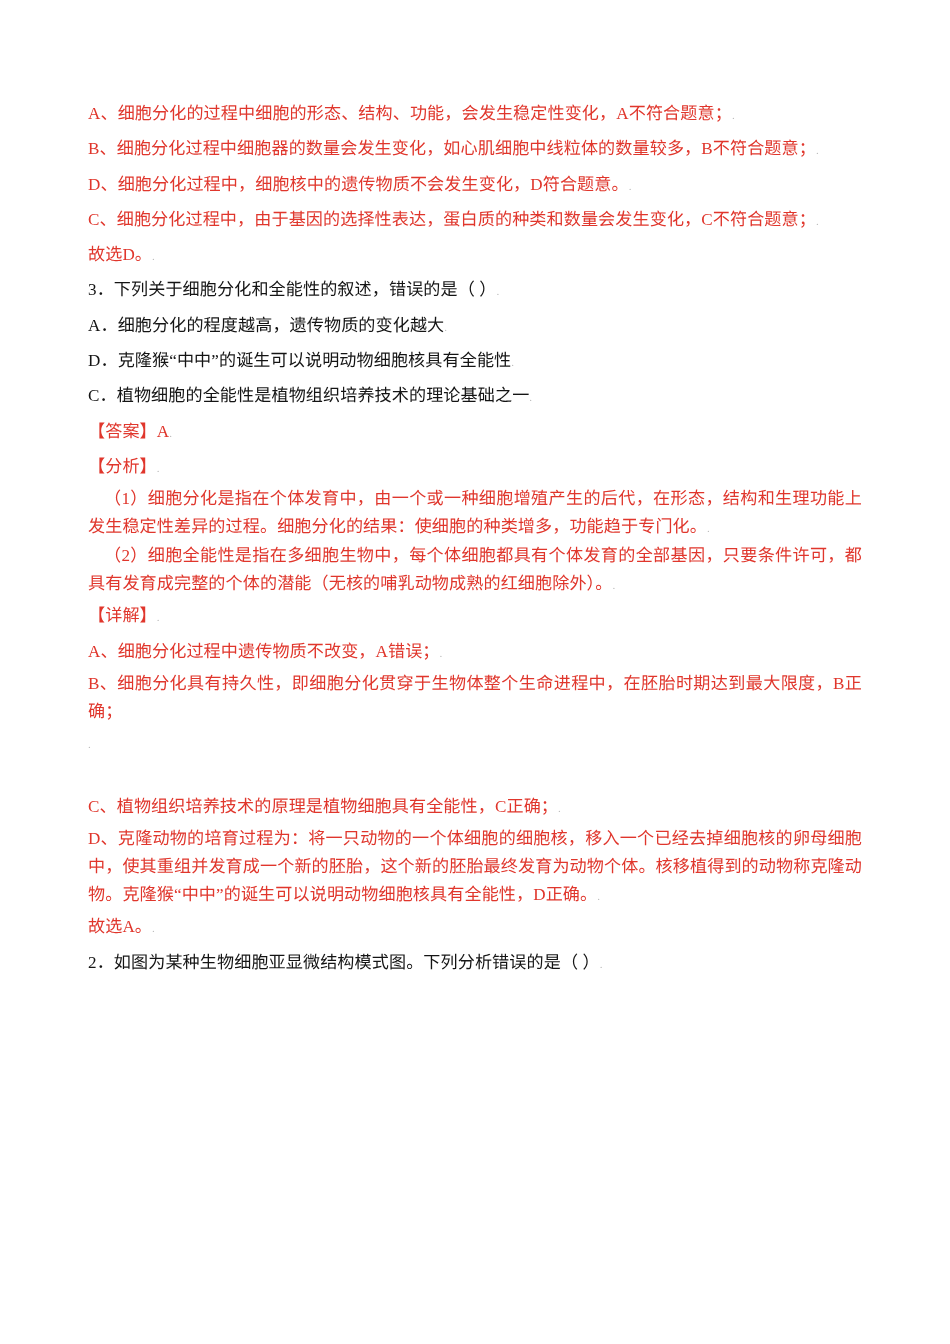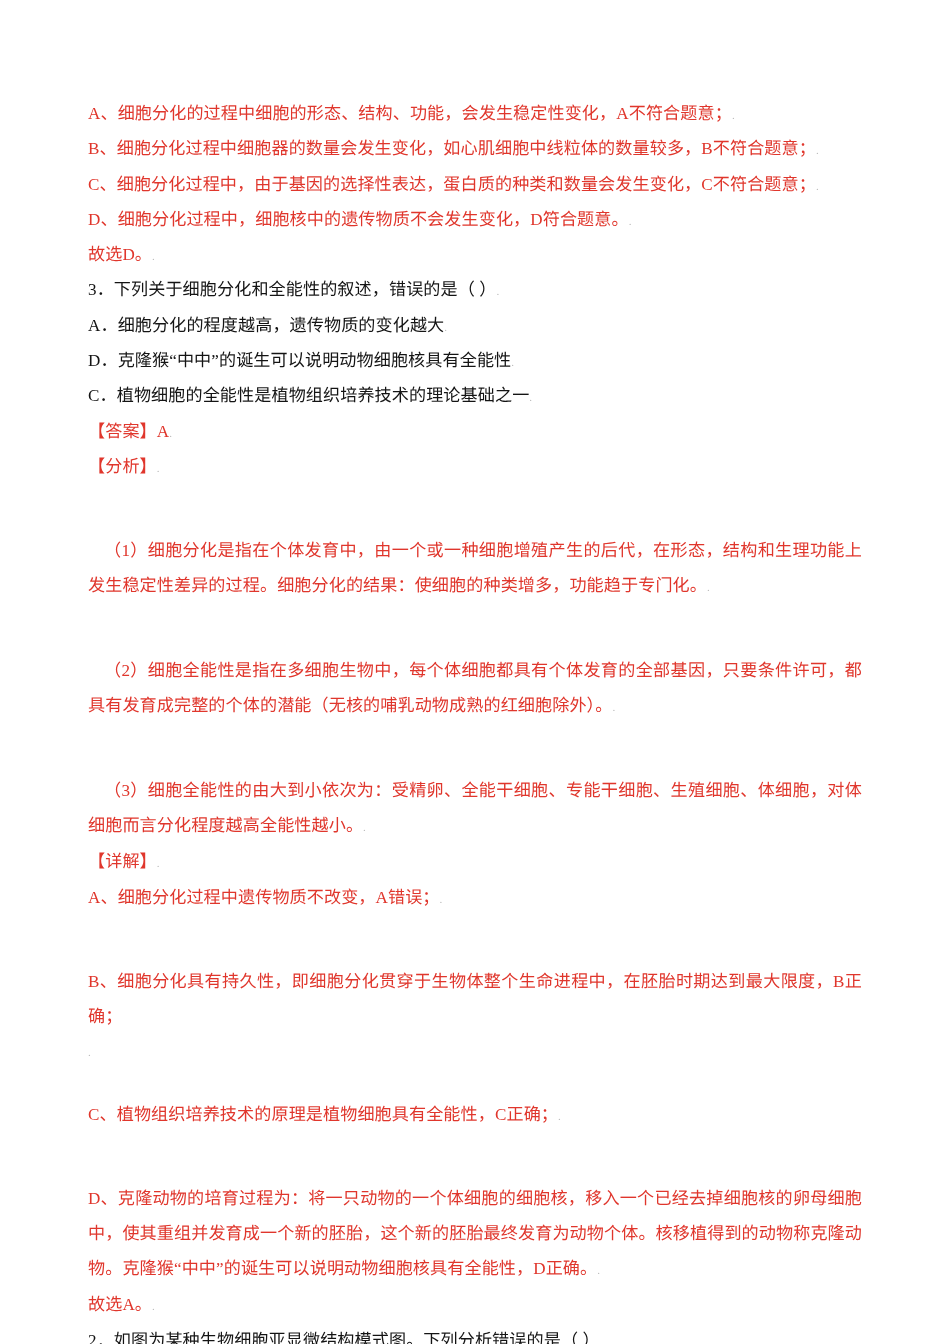--- a/index.html
+++ b/index.html
@@ -37,26 +37,25 @@
     font-size: 17.1px;
     line-height: 34.3px;
     letter-spacing: 0.1px;
     white-space: nowrap;
     text-align: left;
   }
 
   
   .para {
     font-size: 17.1px;
-    line-height: 35px;
+    line-height: 28px;
     letter-spacing: 0.1px;
     text-align: justify;
     text-justify: inter-ideograph;
     word-break: break-all;
-    margin-top: 48px;
   }
 
   .red   { color: #e0362c; }
   .black { color: #141414; }
 
   
   .indent { text-indent: 16px; }
 
   
   .mark {
@@ -81,44 +80,43 @@
 </head>
 <body>
 
 <div class="page">
   <div class="doc-body">
 
     <div class="line red"><span>A、细胞分化的过程中细胞的形态、结构、功能，会发生稳定性变化，A不符合题意；</span><span class="mark">.</span></div>
 
     <div class="line red"><span>B、细胞分化过程中细胞器的数量会发生变化，如心肌细胞中线粒体的数量较多，B不符合题意；</span><span class="mark">.</span></div>
 
+    <div class="line red"><span>D、细胞分化过程中，细胞核中的遗传物质不会发生变化，D符合题意。</span><span class="mark">.</span></div>
+
     <div class="line red"><span>C、细胞分化过程中，由于基因的选择性表达，蛋白质的种类和数量会发生变化，C不符合题意；</span><span class="mark">.</span></div>
-
-    <div class="line red"><span>D、细胞分化过程中，细胞核中的遗传物质不会发生变化，D符合题意。</span><span class="mark">.</span></div>
 
     <div class="line red"><span>故选D。</span><span class="mark">.</span></div>
 
     <div class="line black"><span>3．下列关于细胞分化和全能性的叙述，错误的是（      ）</span><span class="mark">.</span></div>
 
     <div class="line black"><span>A．细胞分化的程度越高，遗传物质的变化越大</span><span class="mark">.</span></div>
 
 
     <div class="line black"><span>D．克隆猴“中中”的诞生可以说明动物细胞核具有全能性</span><span class="mark">.</span></div>
 
     <div class="line black"><span>C．植物细胞的全能性是植物组织培养技术的理论基础之一</span><span class="mark">.</span></div>
 
     <div class="line red"><span>【答案】</span><span>A</span><span class="mark">.</span></div>
 
     <div class="line red"><span>【分析】</span><span class="mark">.</span></div>
 
     <div class="para red indent"><span>（1）细胞分化是指在个体发育中，由一个或一种细胞增殖产生的后代，在形态，结构和生理功能上发生稳定性差异的过程。细胞分化的结果：使细胞的种类增多，功能趋于专门化。</span><span class="mark">.</span></div>
 
     <div class="para red indent"><span>（2）细胞全能性是指在多细胞生物中，每个体细胞都具有个体发育的全部基因，只要条件许可，都具有发育成完整的个体的潜能（无核的哺乳动物成熟的红细胞除外）。</span><span class="mark">.</span></div>
 
-    <div class="para red indent"><span>（3）细胞全能性的由大到小依次为：受精卵、全能干细胞、专能干细胞、生殖细胞、体细胞，对体细胞而言分化程度越高全能性越小。</span><span class="mark">.</span></div>
 
     <div class="line red"><span>【详解】</span><span class="mark">.</span></div>
 
     <div class="line red"><span>A、细胞分化过程中遗传物质不改变，A错误；</span><span class="mark">.</span></div>
 
     <div class="para red"><span>B、细胞分化具有持久性，即细胞分化贯穿于生物体整个生命进程中，在胚胎时期达到最大限度，B正确；</span></div>
 
     <div class="blank"><span class="gap-mark">.</span></div>
 
     <div class="blank blank-short">&nbsp;</div>

